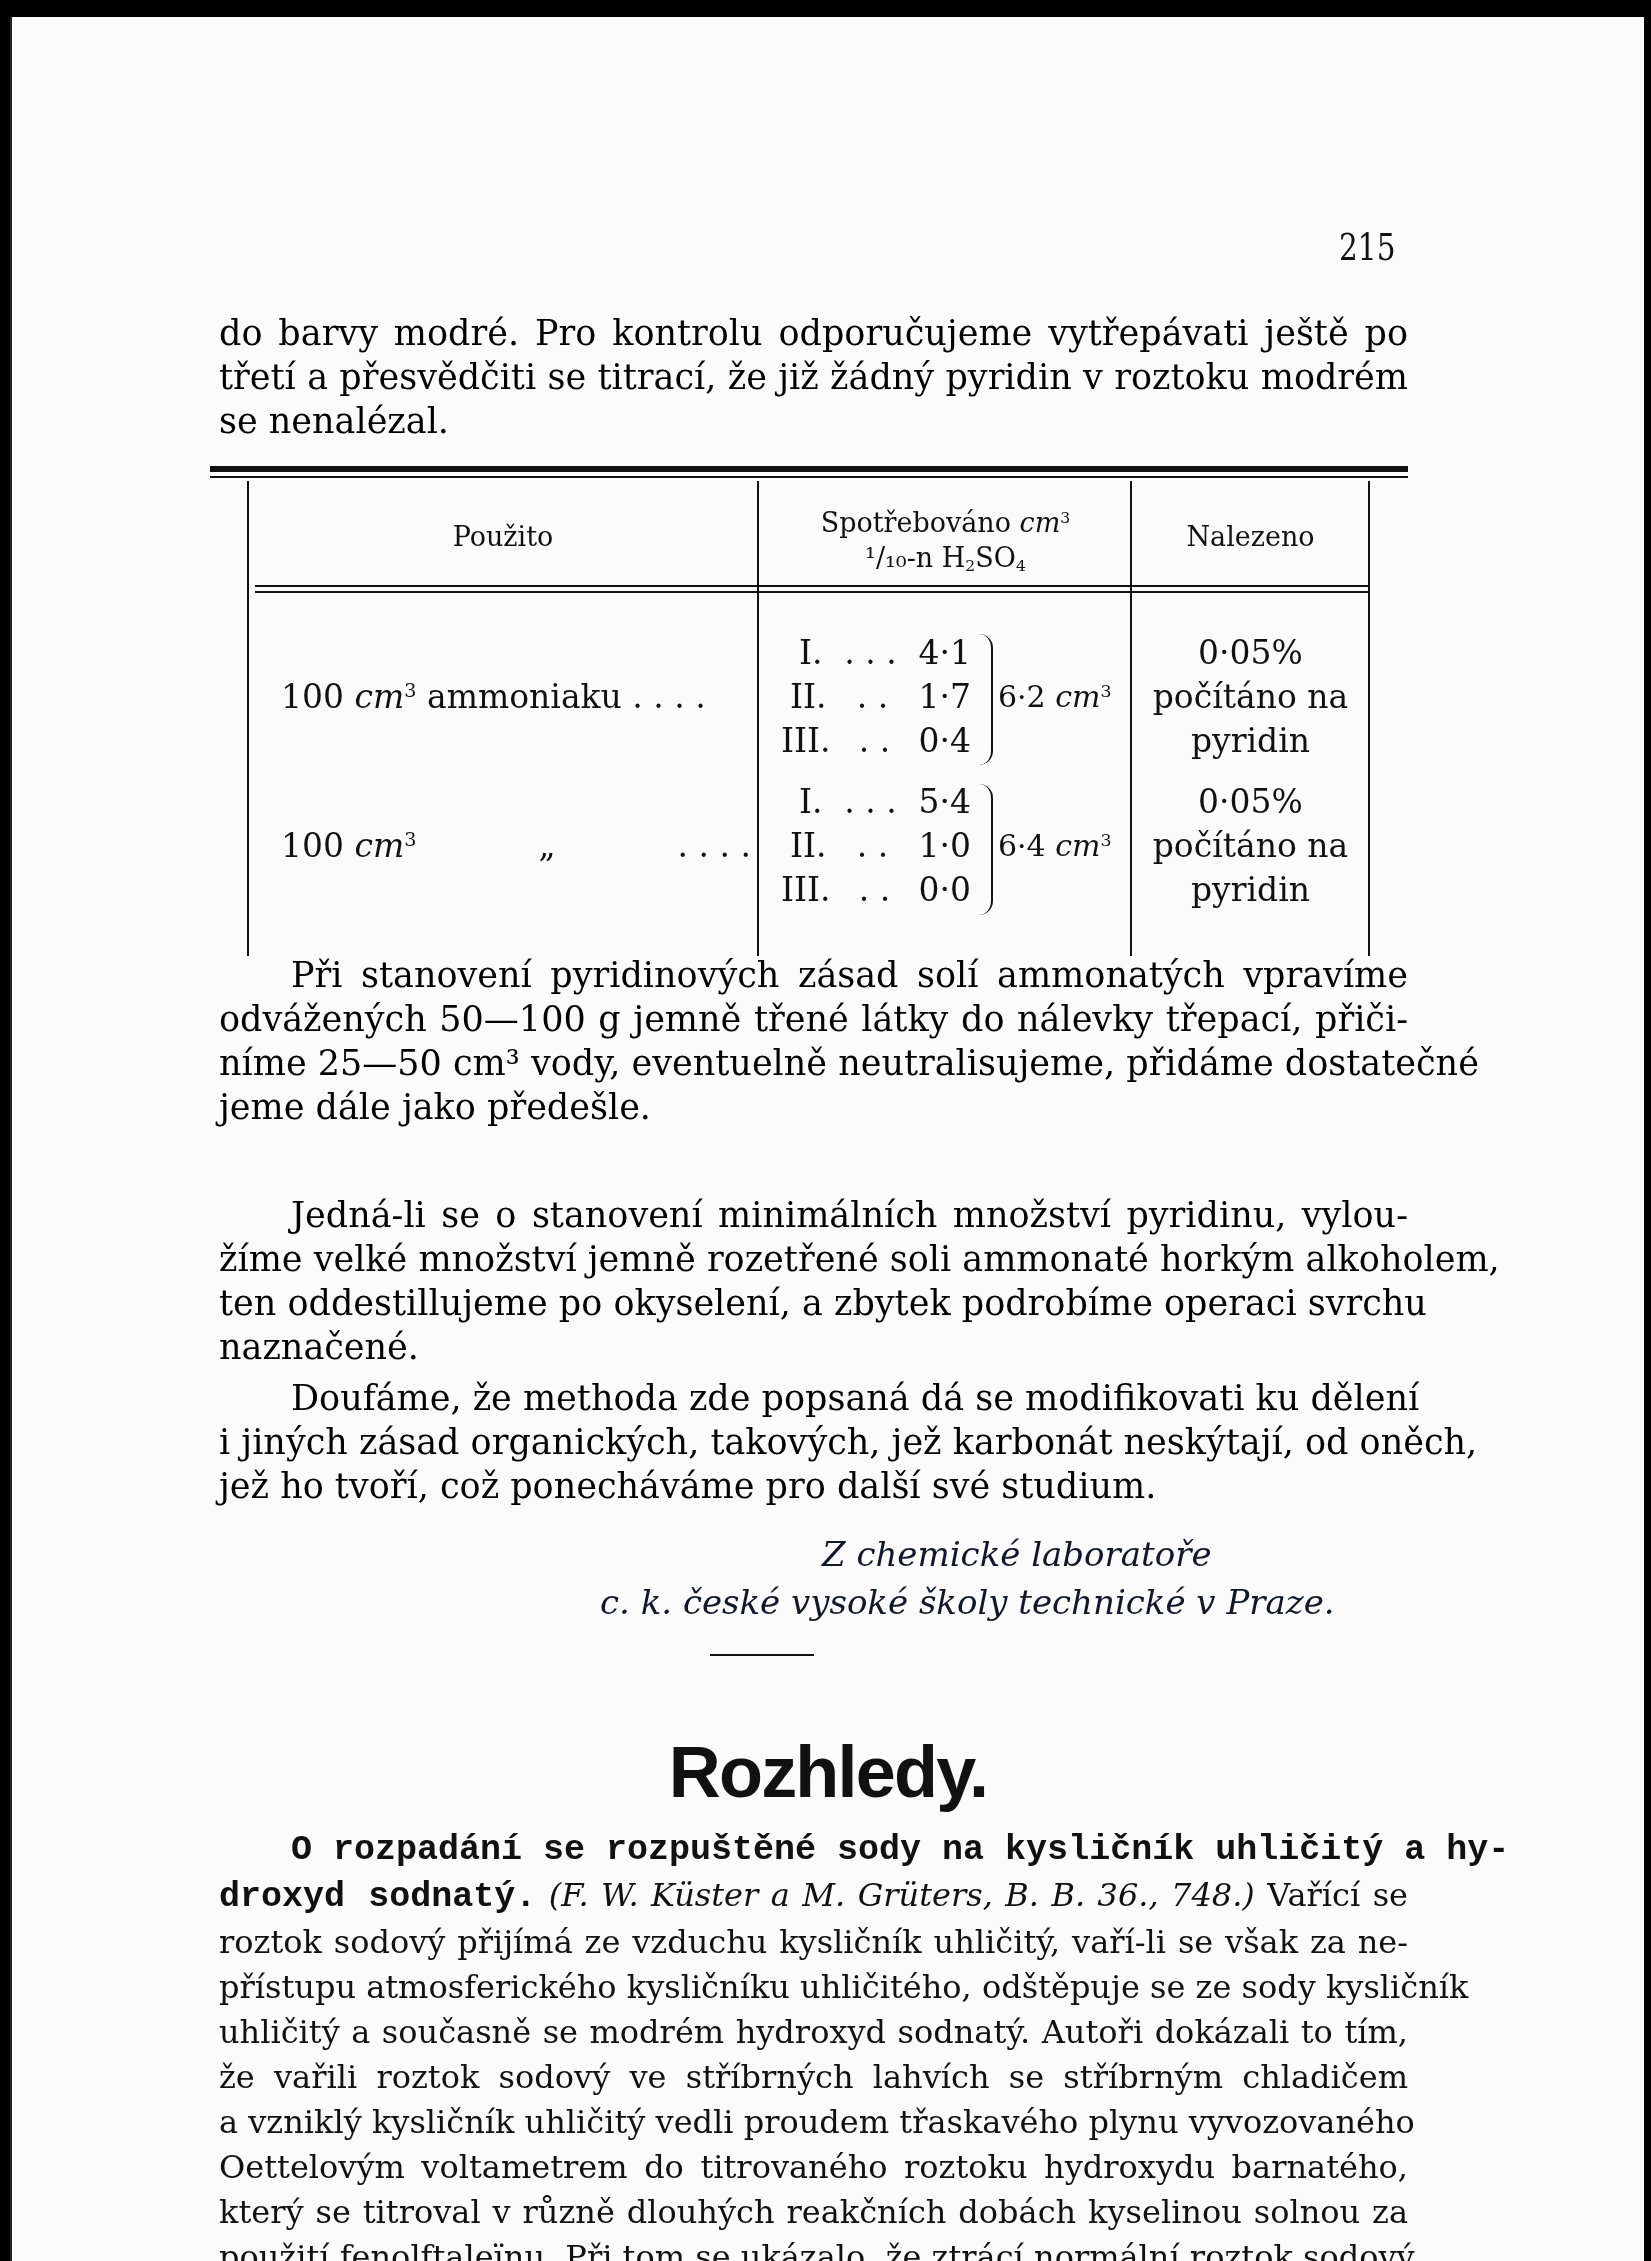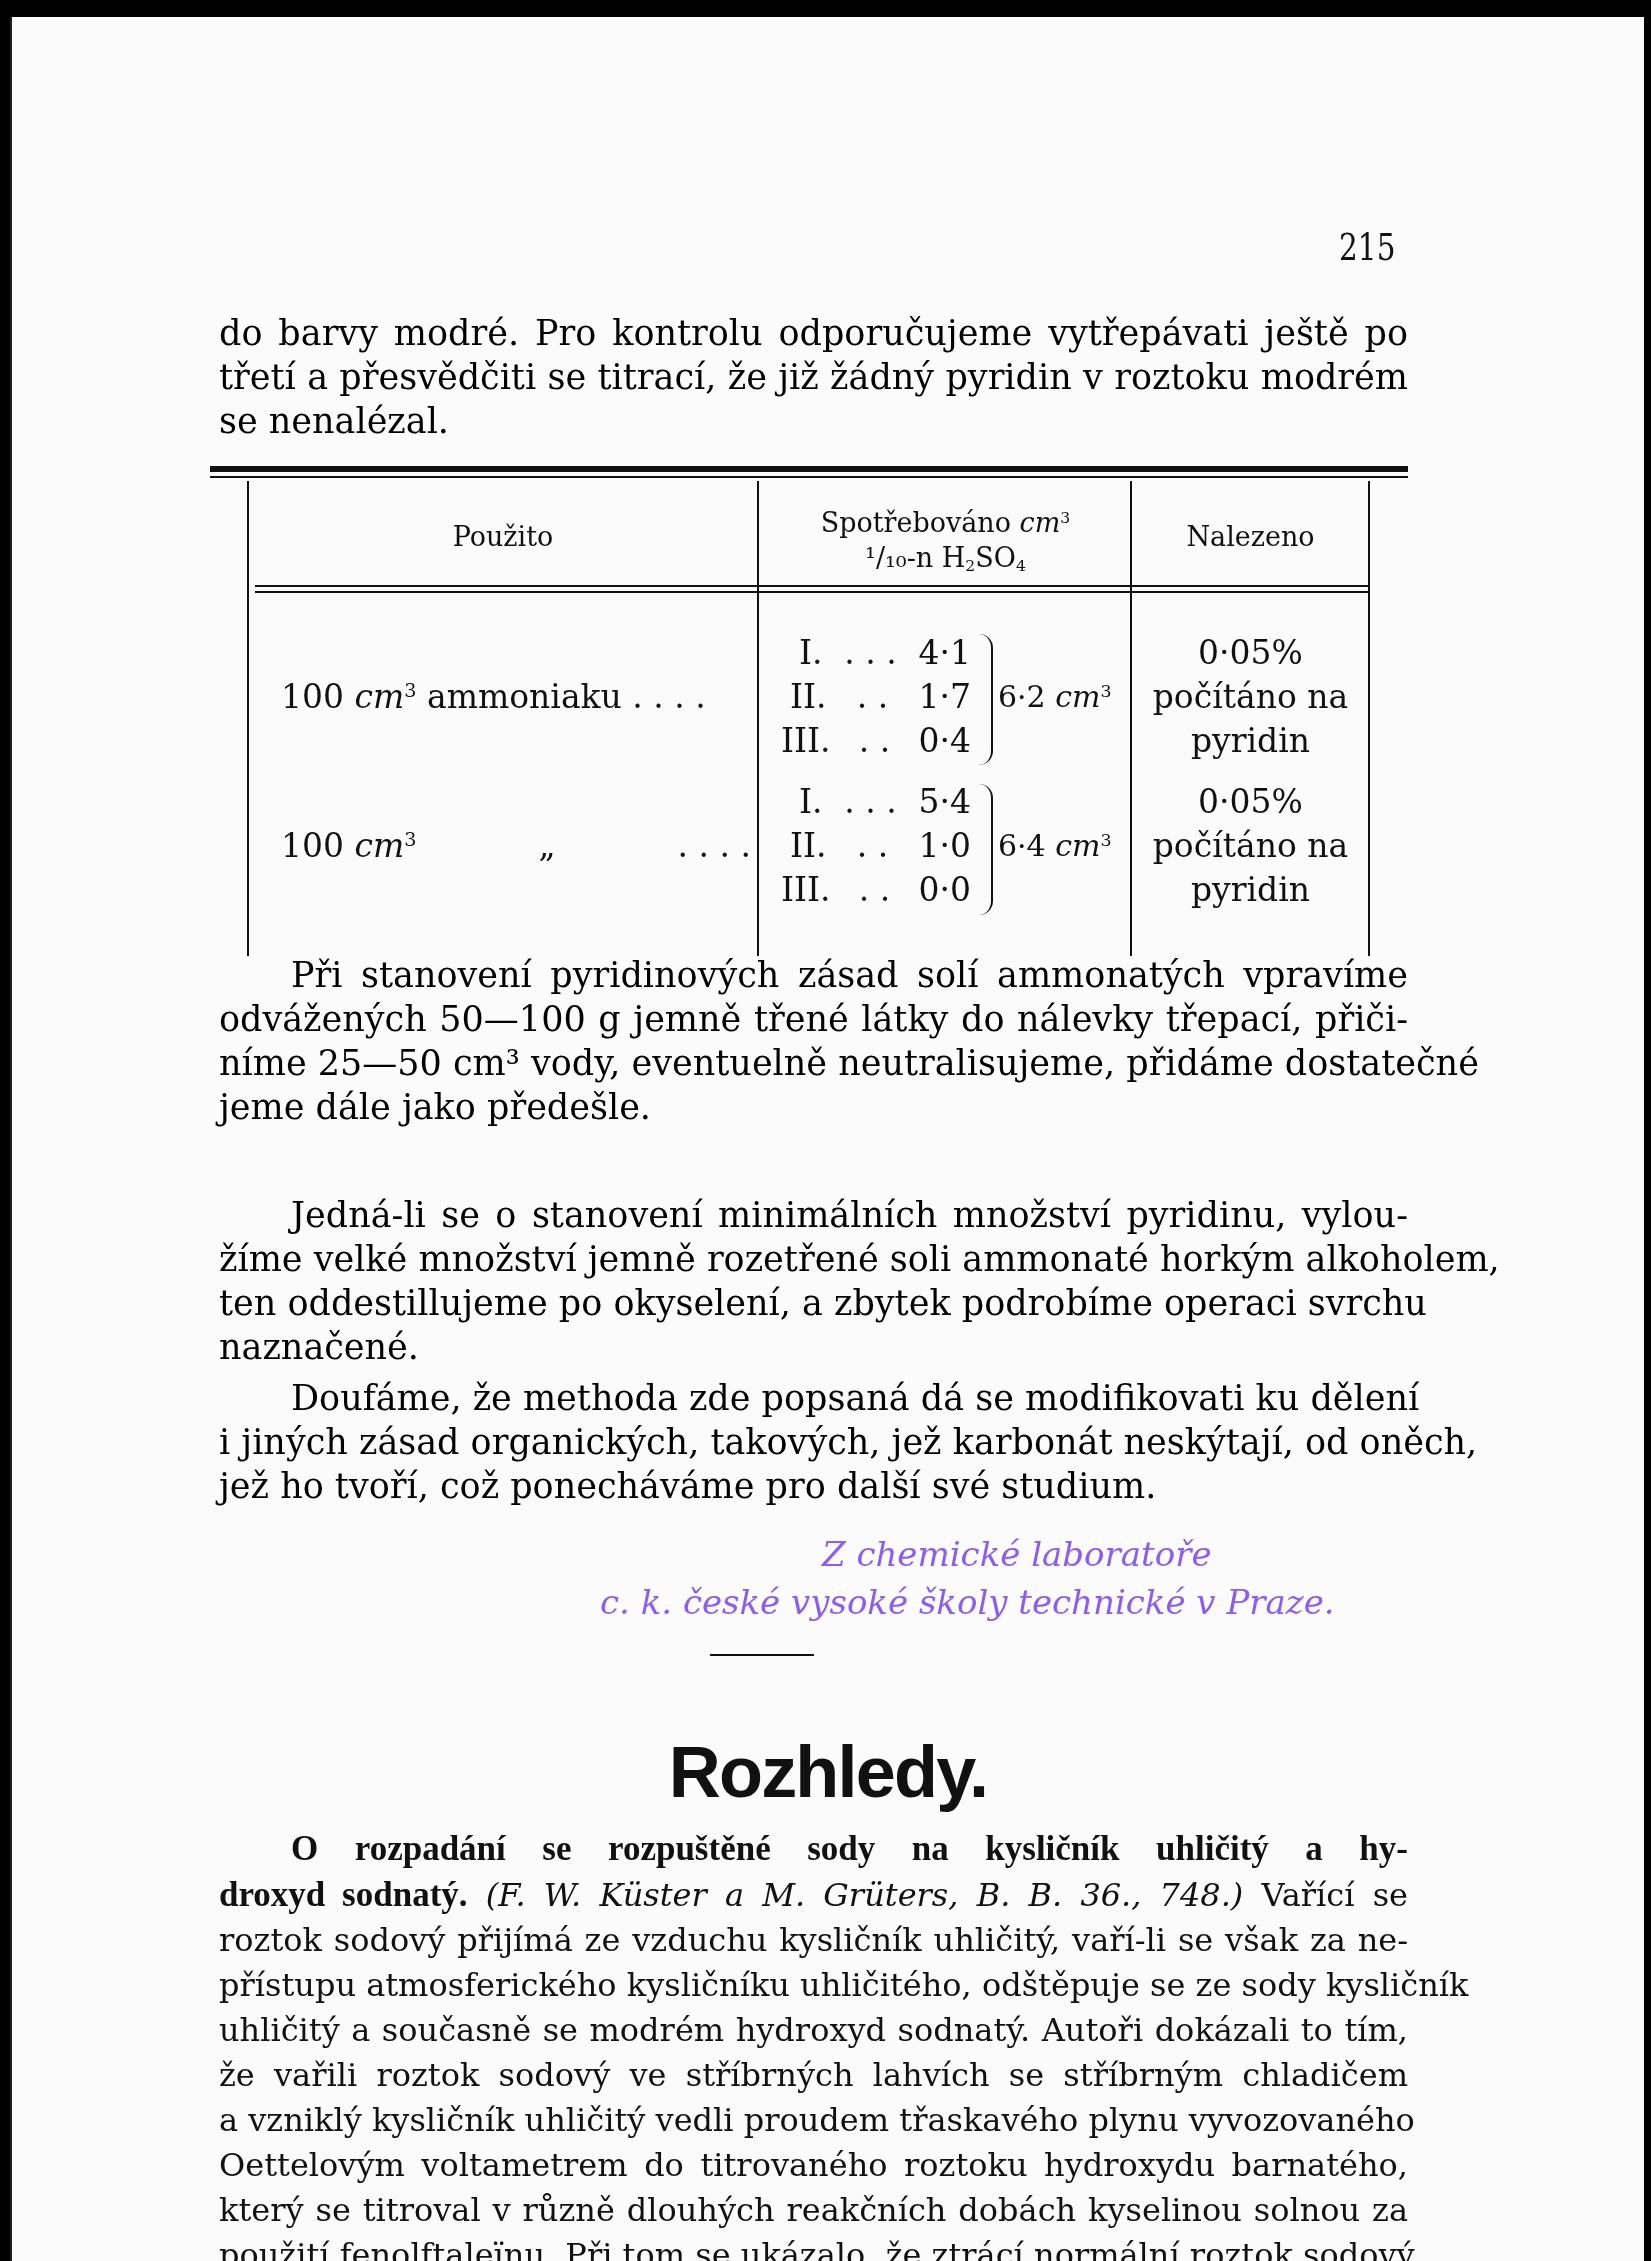--- a/index.html
+++ b/index.html
@@ -51,37 +51,37 @@
   .tbl-text { font-size: 33px; line-height: 44px; }
   .brace {
     position: absolute;
     width: 11.8px;
     border-right: 2.3px solid #111;
     border-radius: 0 18px 18px 0;
   }
   .sig {
     position: absolute;
     font-family: "DejaVu Serif", serif;
-    font-style: italic; font-size: 34px; color: #8b5cf6;
+    font-style: italic; font-size: 34px; color: #0f172a;
   }
   .heading {
     position: absolute;
     left: 0; width: 1632px; text-align: center;
     font-family: "Liberation Sans", sans-serif;
     font-weight: bold; font-size: 72px; color: #111;
     letter-spacing: -1.8px;
   }
   .rozh {
     position: absolute;
     left: 207px; width: 1189px;
     font-family: "DejaVu Serif", serif;
     font-size: 32px; line-height: 45px; color: #111;
   }
   .rozh .line { display: block; white-space: nowrap; text-align: justify; text-align-last: justify; }
-  .bold-title { font-family: Liberation Serif, serif; font-weight: bold; font-size: 35px; }
+  .bold-title { font-family: Liberation Mono, monospace; font-weight: bold; font-size: 35px; }
 </style>
 </head>
 <body>
 
 <div class="page">
 
   <div class="abs pagenum">215</div>
 
   <div class="para" style="top:294px;">
     <span class="line">do barvy modré. Pro kontrolu odporučujeme vytřepávati ještě po</span>

